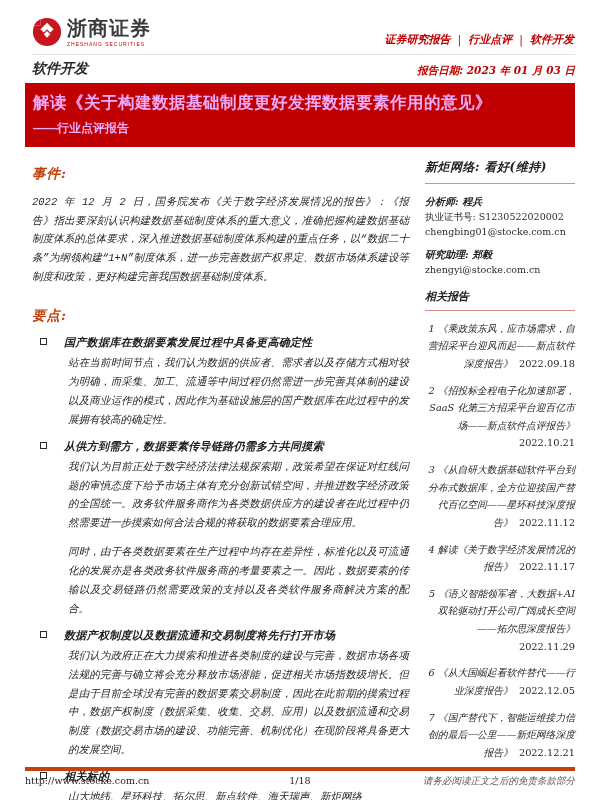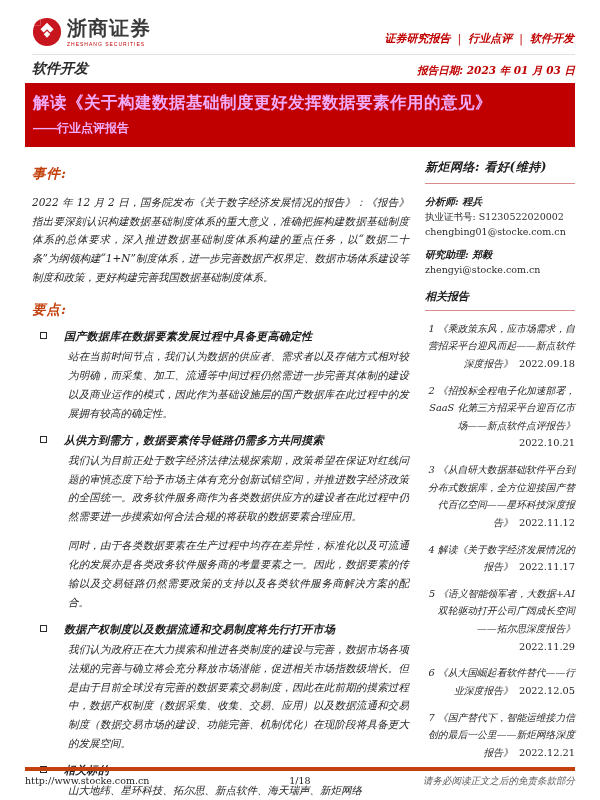--- a/index.html
+++ b/index.html
@@ -7,21 +7,21 @@
   .page {
     position: relative;
     width: 600px; height: 800px;
     background: #ffffff;
     font-family: "DejaVu Serif", "Liberation Serif", serif;
     color: #222222;
     overflow: hidden;
   }
   
   .header-row {
-    display: flex; justify-content: space-between; align-items: center;
+    display: flex; justify-content: space-between; align-items: flex-end;
     padding: 17px 26px 0 32px;
   }
   .brand { display: flex; align-items: flex-start; gap: 5px; }
   .brand-logo { width: 30px; height: 30px; }
   .brand-text-col { display: flex; flex-direction: column; }
   .brand-name {
     font-family: "Liberation Sans", sans-serif;
     font-size: 20px; font-weight: bold; color: #3a3a3a; letter-spacing: 1px; line-height: 1.1;
   }
   .brand-sub {
@@ -63,21 +63,21 @@
   .main-col { width: 377px; flex: none; }
   .side-col { flex: 1; min-width: 0; }
   .h-red {
     color: #c2410c; font-size: 13.5px; font-weight: bold; font-style: italic;
     margin: 8px 0 10px 0; letter-spacing: 1px;
   }
   .body-p {
     font-size: 10.5px; line-height: 1.8; text-align: justify; font-style: italic;
     color: #262626; margin-bottom: 8px;
   }
-  .event-p { margin-bottom: 14px; }
+  .event-p { margin-bottom: 20px; font-family: Liberation Mono, monospace; }
   .section { margin-bottom: 6px; }
   .section-head {
     display: flex; align-items: flex-start; padding-left: 8px; margin: 10px 0 3px 0;
   }
   .bullet-sq {
     flex: none; width: 7px; height: 7px; border: 1.5px solid #2b2b2b;
     margin-top: 3px; margin-right: 17px;
   }
   .section-title {
     font-size: 11px; font-weight: bold; font-style: italic; color: #1e1e1e;

